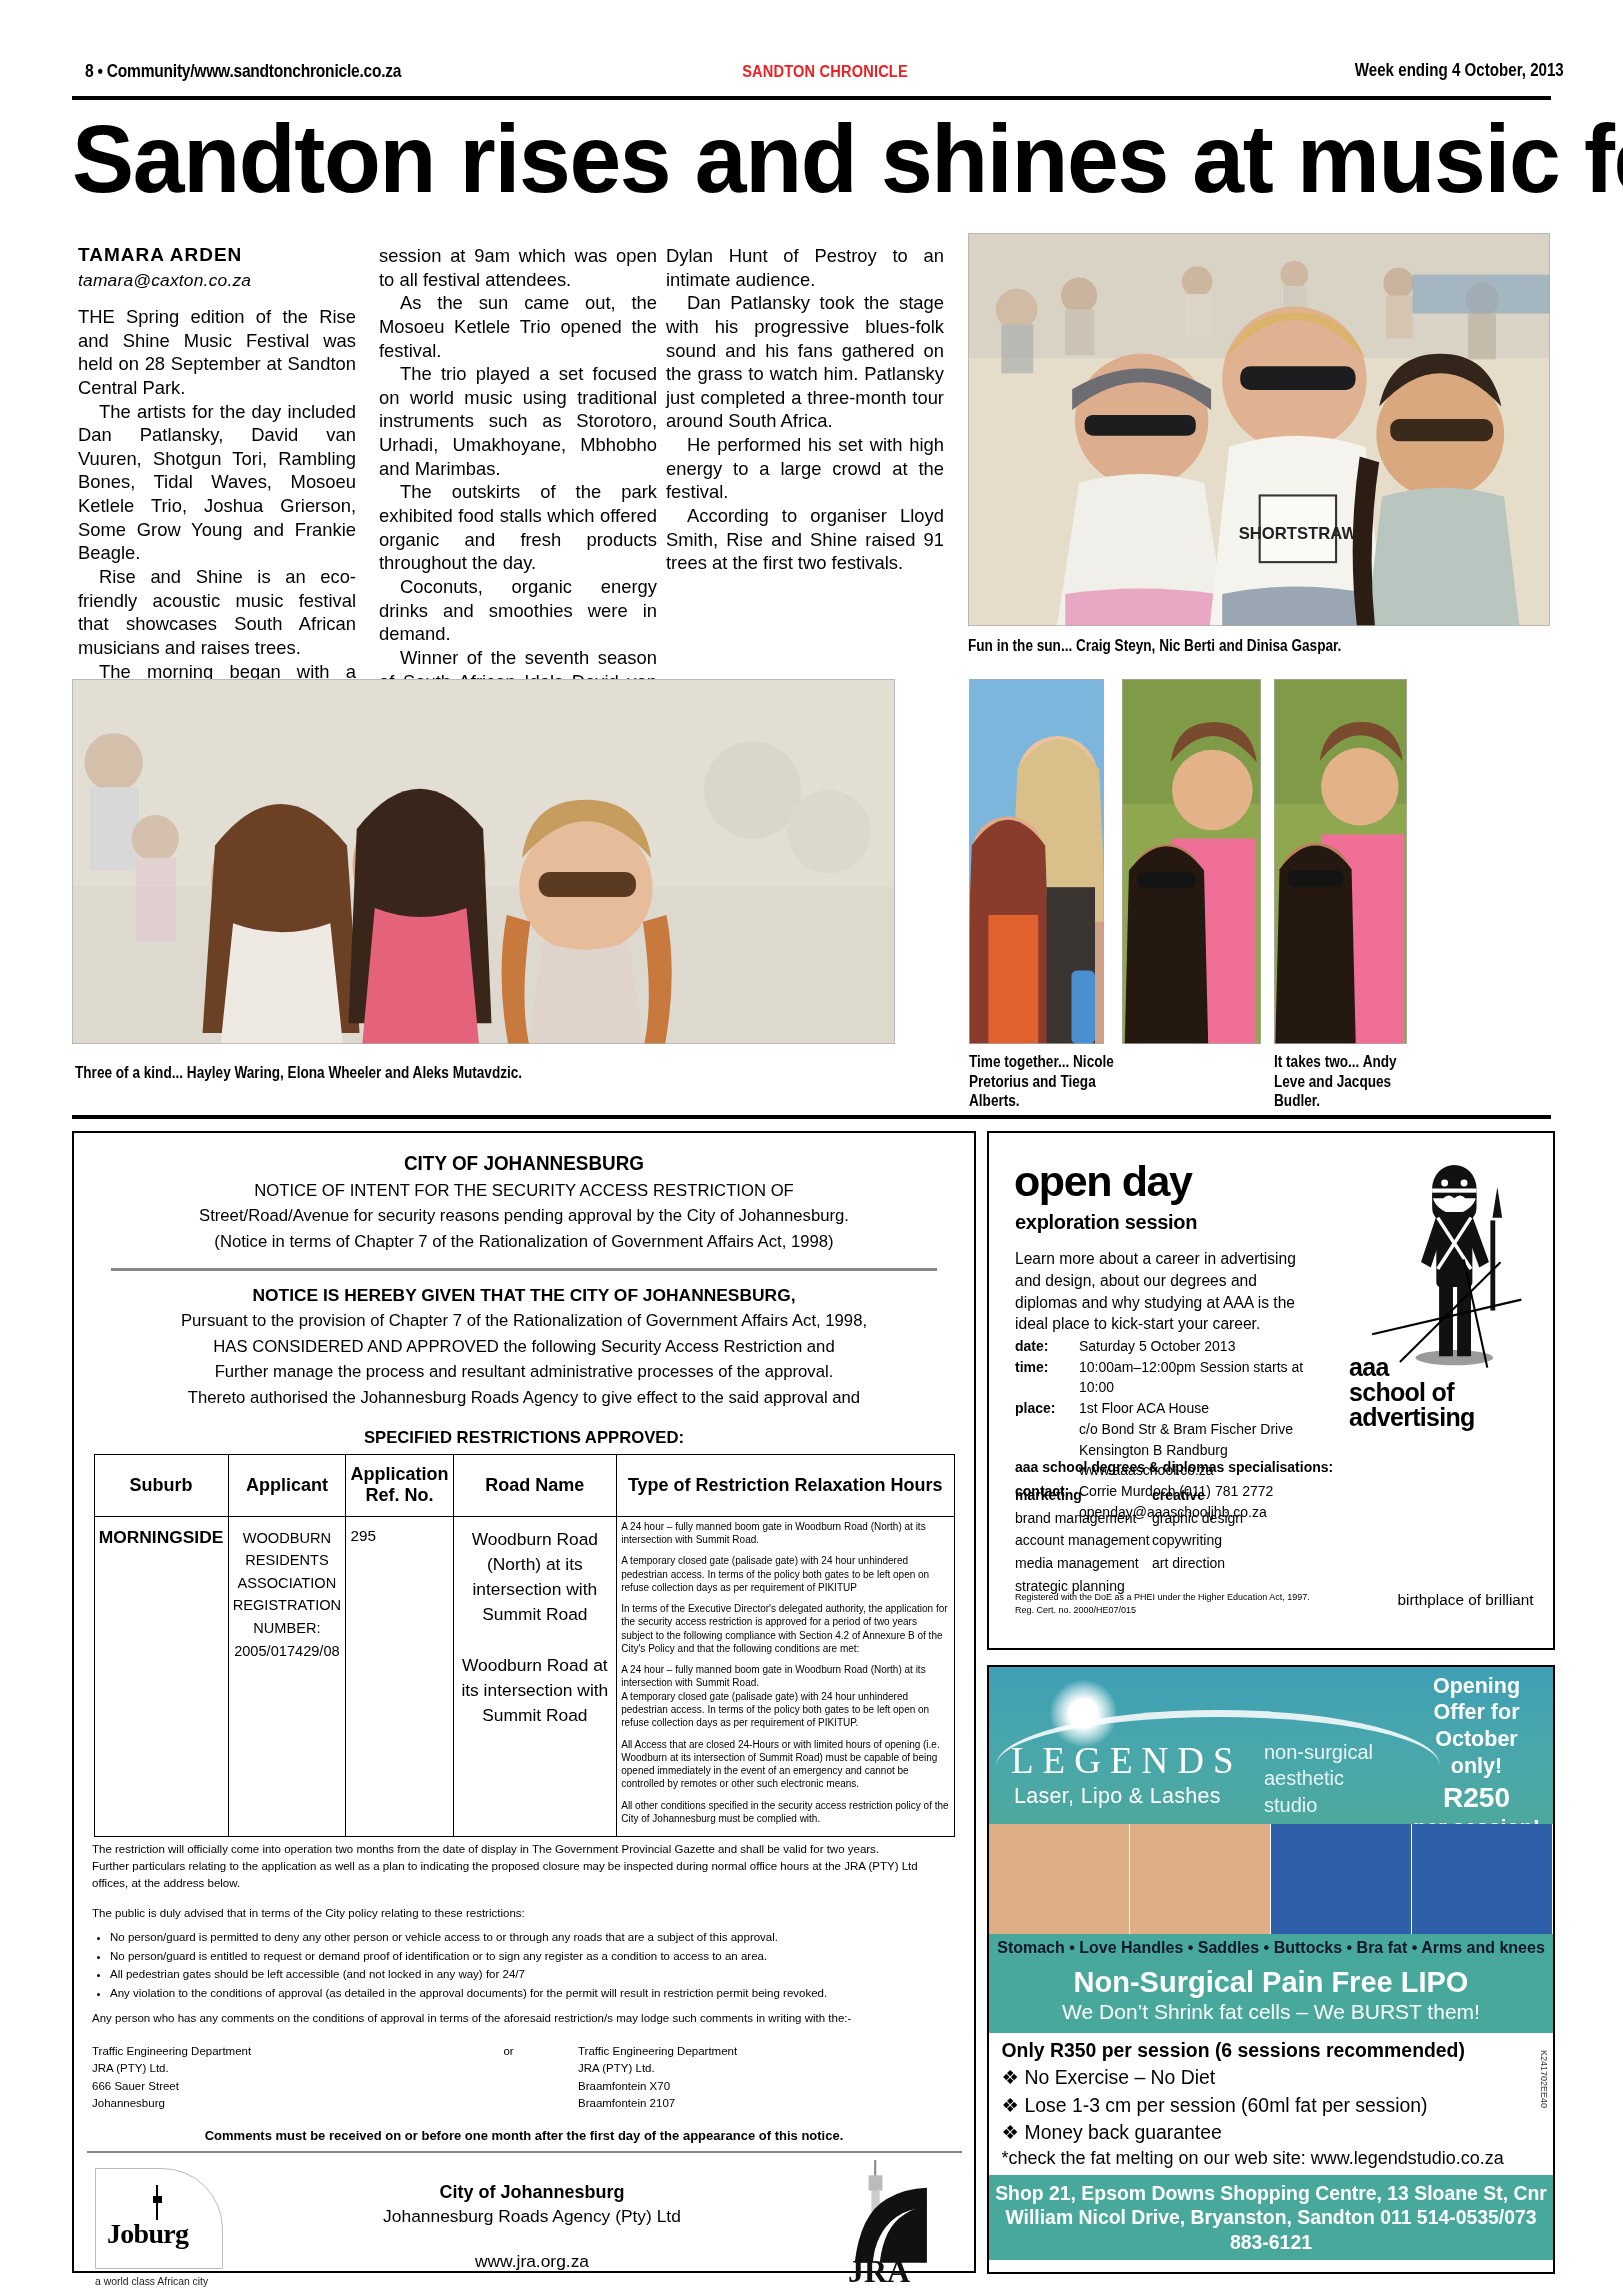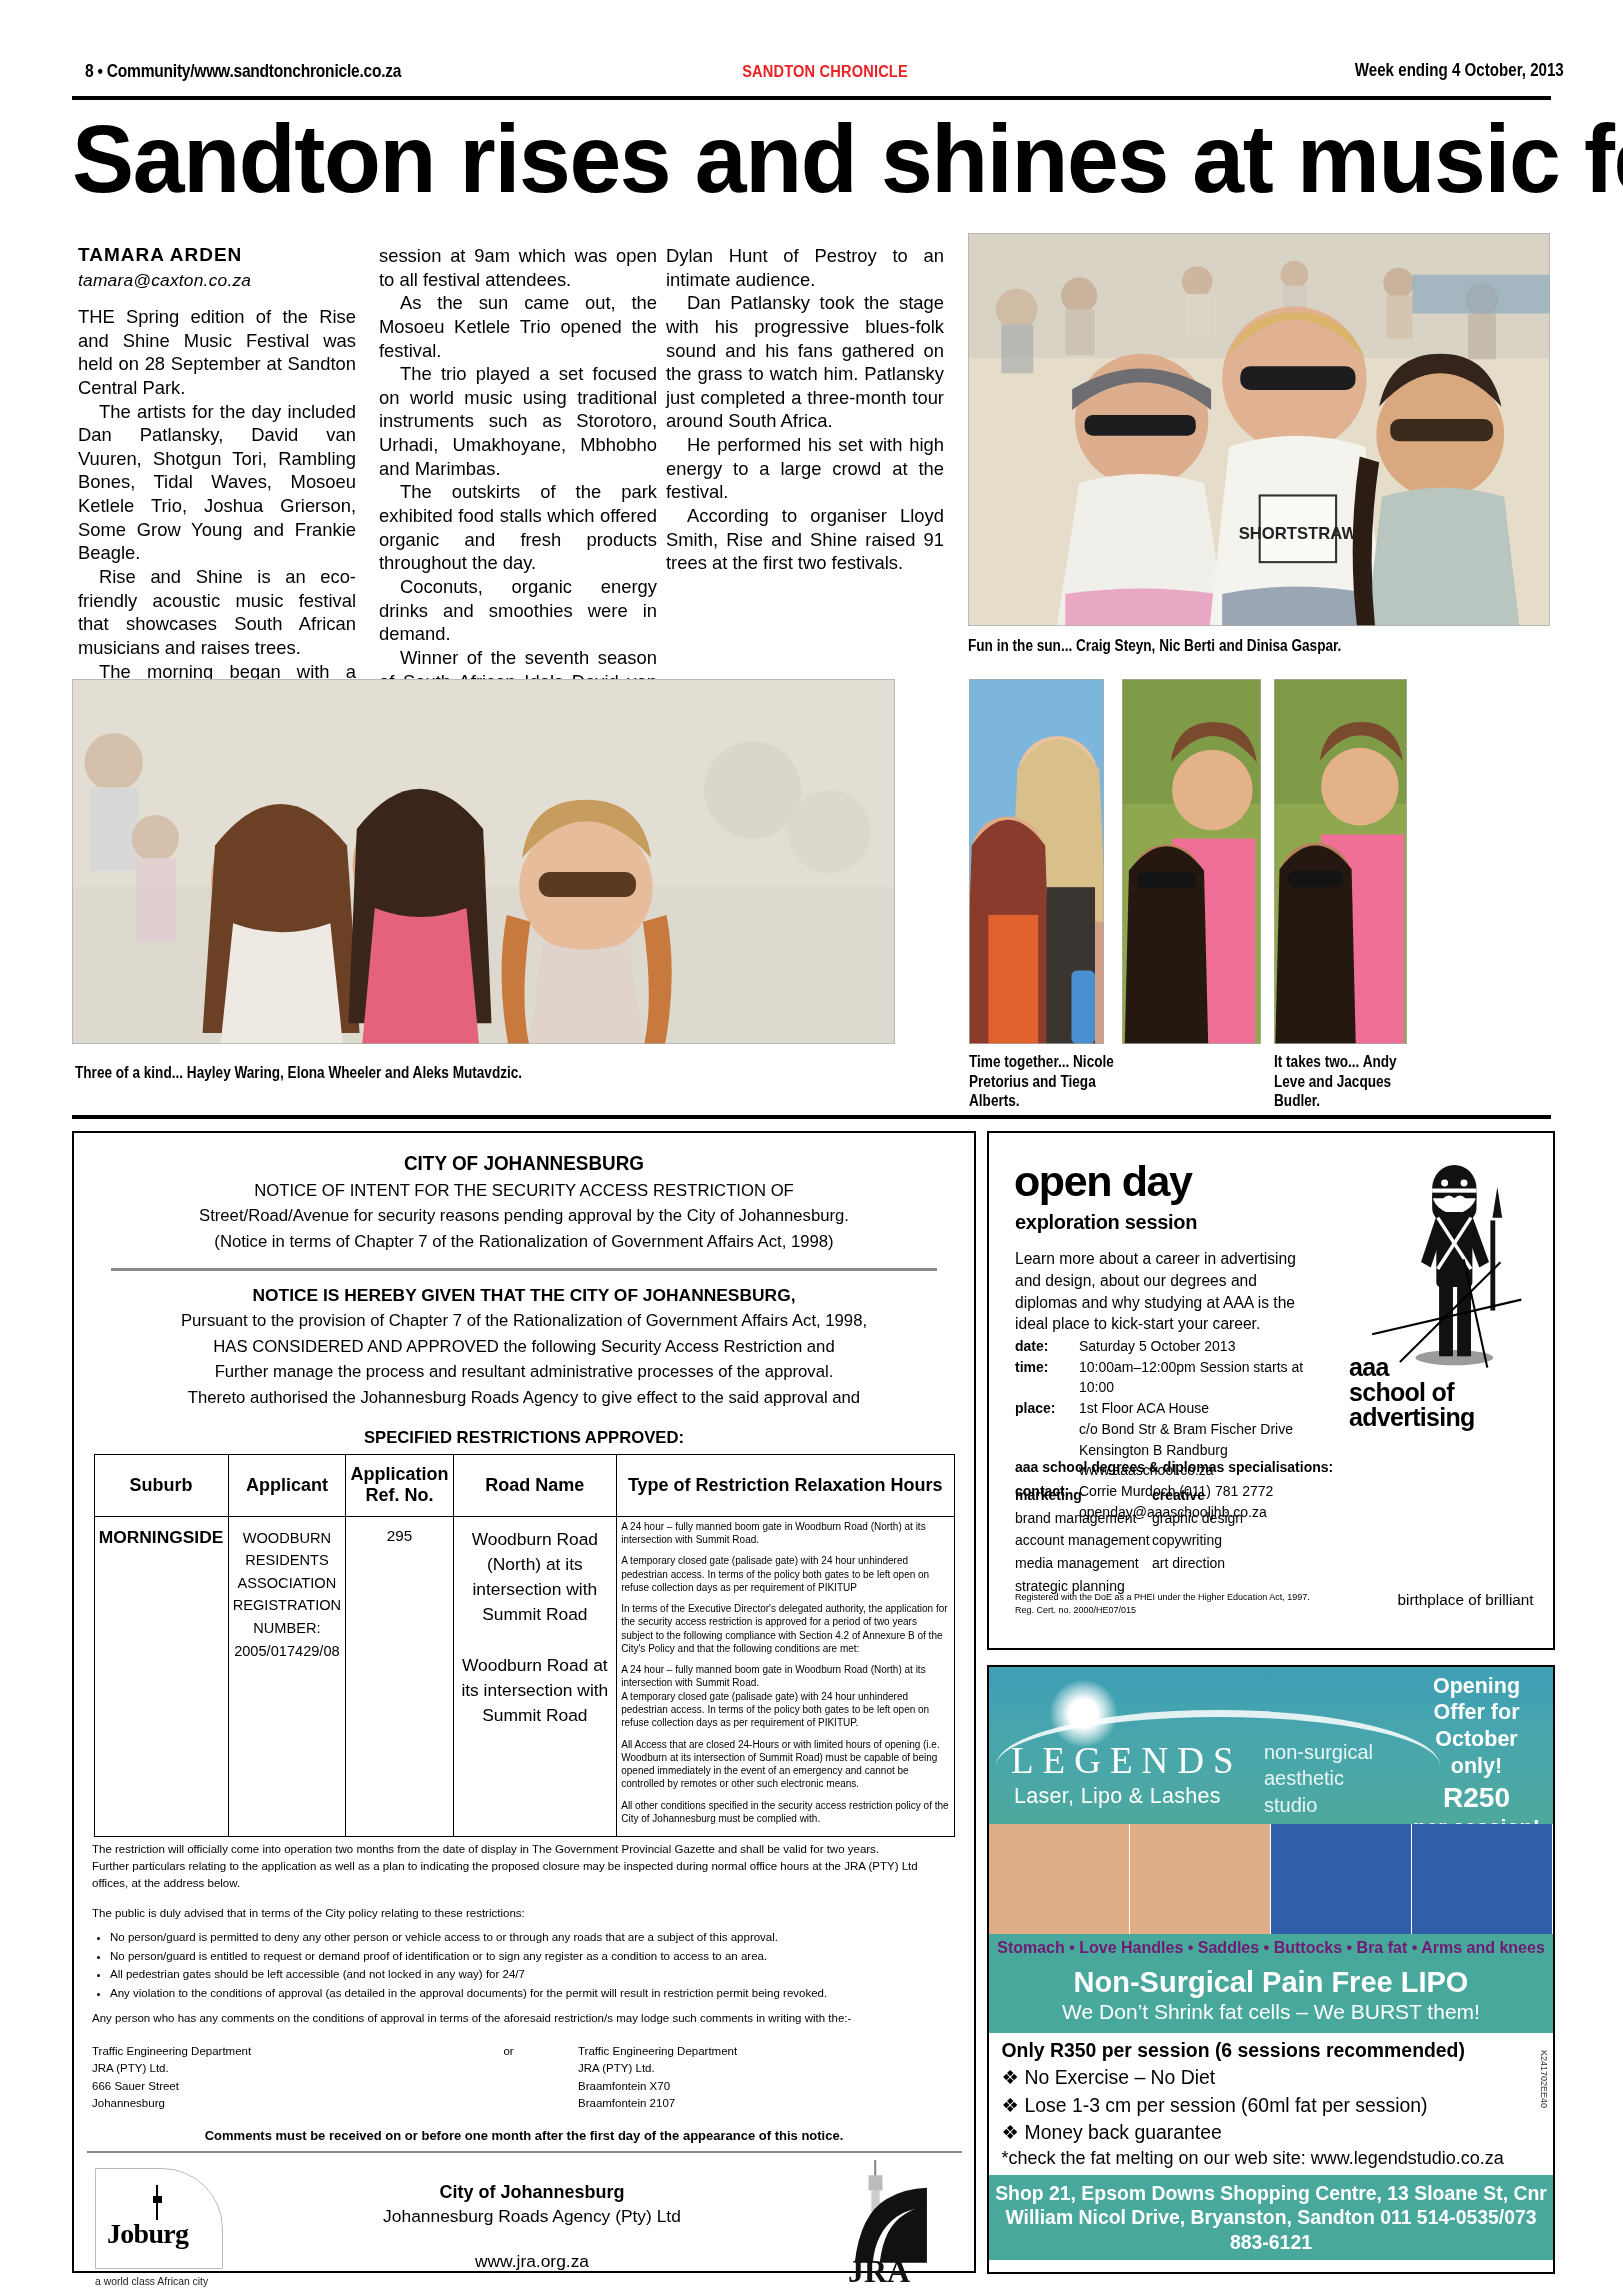--- a/index.html
+++ b/index.html
@@ -68,21 +68,21 @@
   .nt-hr{margin:16.7px 37px 14px 37px;height:2.1px;background:#888;}
   .nt-h2{font-size:17.4px;font-weight:bold;font-family:"Liberation Sans Narrow","Liberation Sans",sans-serif;}
   .nt-h3{font-size:16.7px;font-weight:bold;margin-top:20px;font-family:"Liberation Sans Narrow","Liberation Sans",sans-serif;}
 
   table.restr{border-collapse:collapse;width:861px;margin:5.6px auto 0 auto;
      font-family:"Liberation Sans Narrow","Liberation Sans",sans-serif;}
   table.restr td,table.restr th{border:1.4px solid #000;vertical-align:top;padding:2.8px 4.2px;}
   table.restr th{font-size:18px;font-weight:bold;text-align:center;vertical-align:middle;padding:9.7px 4.2px;}
   .c-suburb{width:90px;font-size:17.4px;font-weight:bold;text-align:center;padding-top:9.7px !important;}
   .c-applicant{width:104px;font-size:14.6px;text-align:center;line-height:1.55;padding-top:9.7px !important;}
-  .c-ref{width:75px;font-size:15.3px;text-align:center;padding-top:9.7px !important;}
+  .c-ref{width:75px;font-size:15.3px;text-align:left;padding-top:9.7px !important;}
   .c-road{width:154px;font-size:17.4px;text-align:center;line-height:1.45;padding-top:9.7px !important;}
   .c-type{font-size:10px;line-height:1.32;}
   .c-type p{margin:0 0 8.3px 0;}
 
   .nt-body{margin:4.2px 18px 0 18px;font-size:11.5px;line-height:1.45;
       font-family:"Liberation Sans Narrow","Liberation Sans",sans-serif;}
   .nt-body p{margin:0;}
   .nt-body ul{margin:7px 0 8px 0;padding-left:18px;}
   .nt-body li{margin-bottom:2.1px;}
   .nt-spacer{height:14px;}
@@ -149,21 +149,21 @@
   .leg-sub2{position:absolute;left:25px;top:117px;font-size:21.5px;color:#fff;letter-spacing:0.3px;
       font-family:"Liberation Sans",sans-serif;}
   .leg-ns{position:absolute;left:275px;top:72px;font-size:20px;color:#e9f6f6;line-height:1.32;
       font-family:"Liberation Sans",sans-serif;}
   .leg-offer{position:absolute;right:7px;top:5.6px;width:139px;text-align:center;color:#fff;font-weight:bold;
       font-family:"Liberation Sans Narrow","Liberation Sans",sans-serif;font-size:21.5px;line-height:1.25;}
   .leg-offer .big{font-size:28px;}
   .leg-photos{position:relative;height:110px;display:flex;}
   .leg-photos .pp{flex:1;border-right:1.4px solid #fff;background:#dfae86;}
   .leg-photos .pp.blue{background:#2f5fa8;}
-  .leg-band{background:#49a89c;color:#701a75;text-align:center;font-weight:bold;font-size:16px;padding:4.9px 0;
+  .leg-band{background:#49a89c;color:#0f172a;text-align:center;font-weight:bold;font-size:16px;padding:4.9px 0;
       font-family:"Liberation Sans Narrow","Liberation Sans",sans-serif;}
   .leg-h{background:#49a89c;color:#fff;text-align:center;font-weight:bold;font-size:29px;padding:4.2px 0 0 0;
       font-family:"Liberation Sans Narrow","Liberation Sans",sans-serif;}
   .leg-h2{background:#49a89c;color:#fff;text-align:center;font-size:21px;padding:1.4px 0 8.3px 0;
       font-family:"Liberation Sans Narrow","Liberation Sans",sans-serif;}
   .leg-list{padding:5.6px 8.3px 4.2px 12.5px;font-size:19.4px;line-height:1.33;
       font-family:"Liberation Sans Narrow","Liberation Sans",sans-serif;position:relative;}
   .leg-list .b1{font-weight:bold;}
   .leg-list .li{margin-top:1.4px;}
   .leg-list .li:before{content:"\2756";margin-right:5.6px;}

